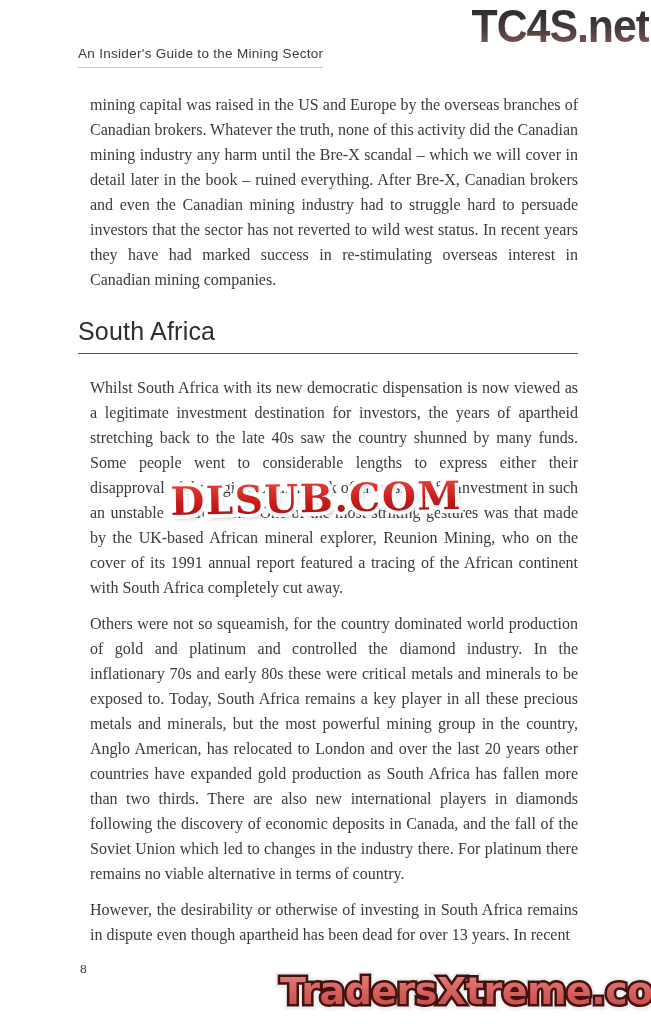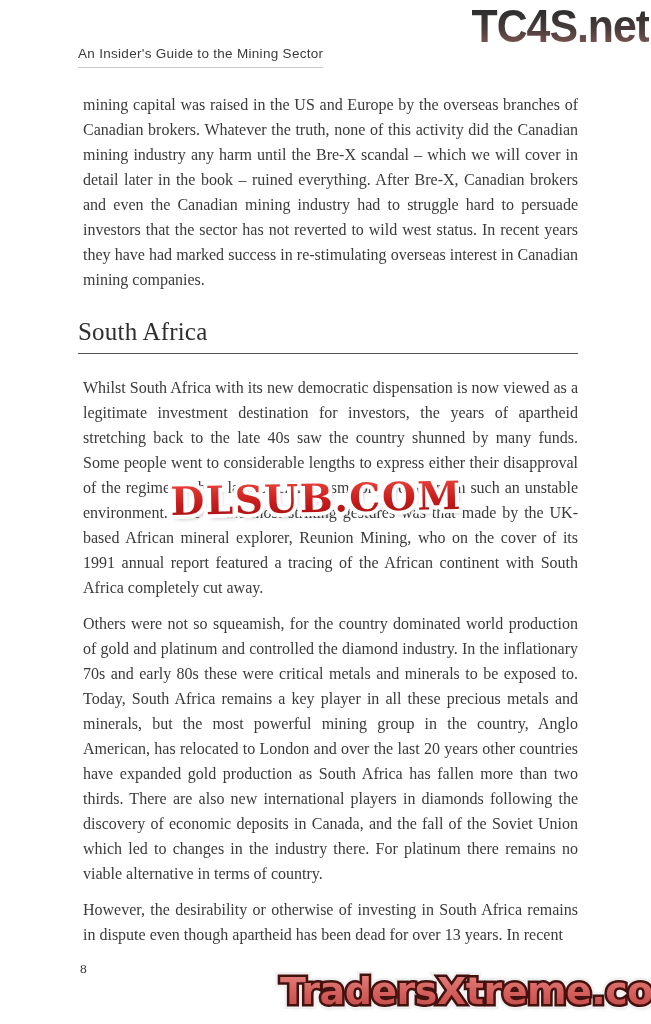--- a/index.html
+++ b/index.html
@@ -50,24 +50,24 @@
   .body-text {
     position: absolute;
     left: 78px;
     top: 92px;
     width: 500px;
     font-size: 16px;
     line-height: 25px;
     color: #3a3a3a;
     text-align: justify;
   }
-  .body-text p { margin: 0 0 11px 5px; }
+  .body-text p { margin: 0 0 11px 12px; }
 
   .section-heading {
-    font-family: Liberation Serif, serif;
+    font-family: Liberation Sans, sans-serif;
     font-weight: 400;
     font-size: 25px;
     letter-spacing: 0.2px;
     color: #2e2e2e;
     margin: 27px 0 0 0;
     text-align: left;
   }
   .section-rule {
     border: none;
     border-top: 1px solid #555555;

